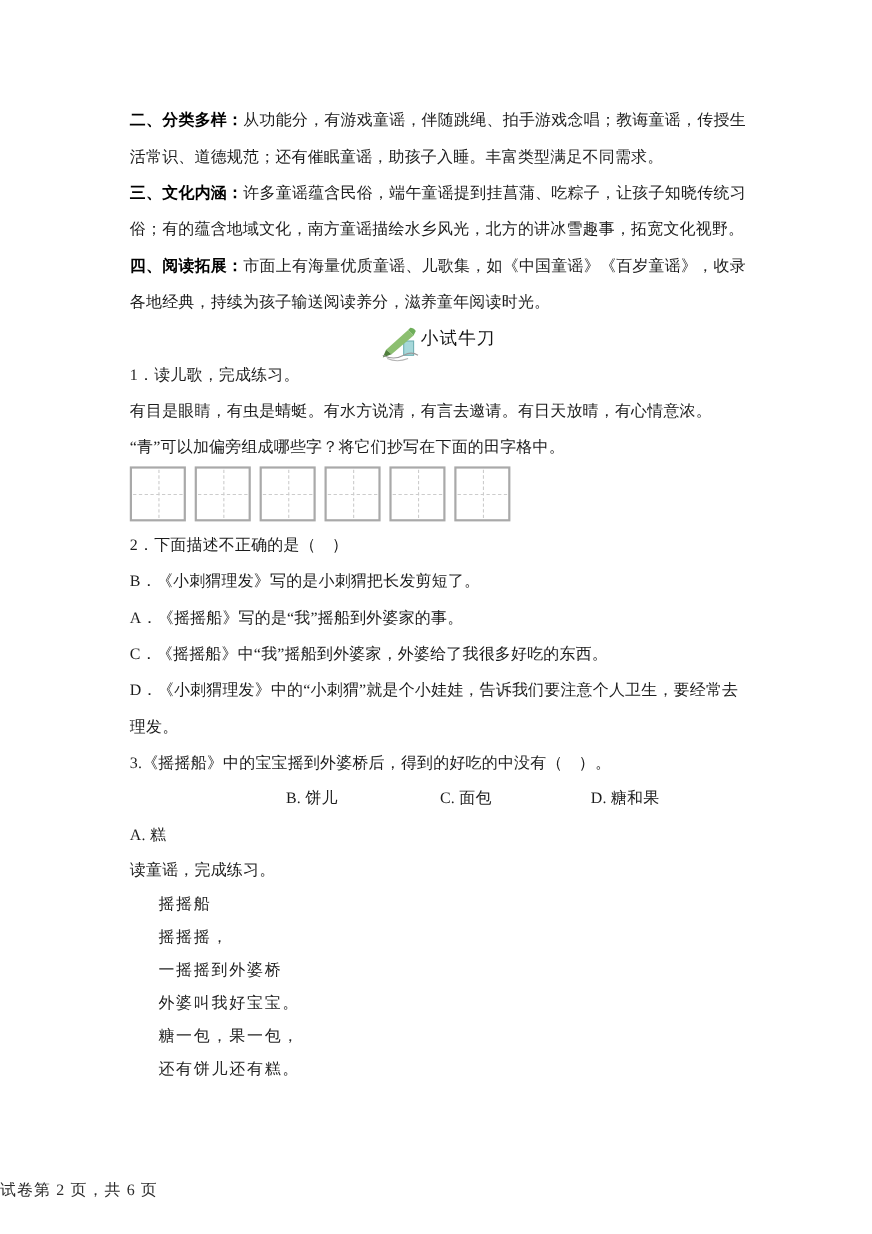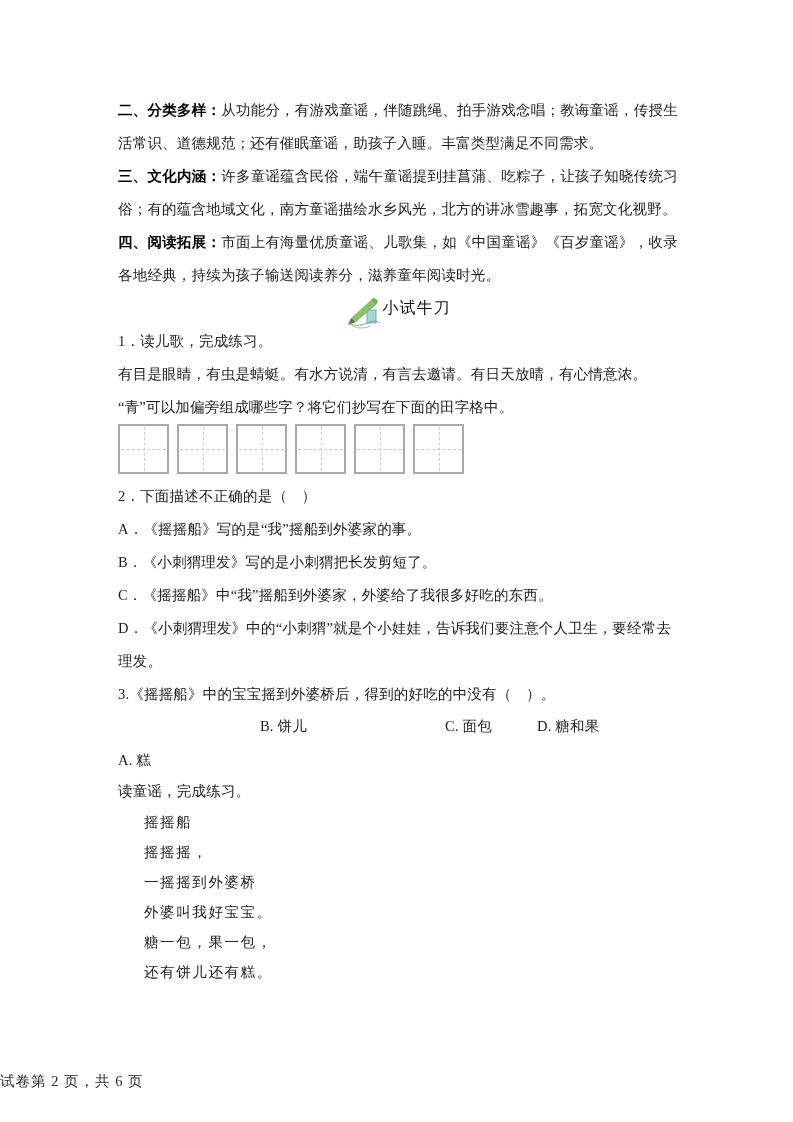--- a/index.html
+++ b/index.html
@@ -14,21 +14,21 @@
   .para .head { font-weight:700; color:#000; font-family:"Liberation Sans","DejaVu Sans",sans-serif; }
   .line { font-size:14.5px; line-height:33px; letter-spacing:0.2px; }
   .banner { display:flex; justify-content:center; align-items:center; height:33px; font-size:16px; color:#111; letter-spacing:1px; }
   .banner .icon { display:inline-block; width:36px; height:32px; margin-right:1px; position:relative; top:4px; }
   .grid-row { display:flex; gap:8px; height:50px; margin-top:0; }
   .tzg { position:relative; width:51px; height:50px; border:2px solid #a9a9a9; background:#fff; flex:0 0 auto; }
   .tzg::before { content:""; position:absolute; left:1px; right:1px; top:50%; border-top:1px dashed #cccccc; }
   .tzg::after  { content:""; position:absolute; top:1px; bottom:1px; left:50%; border-left:1px dashed #cccccc; }
   .q2-title { margin-top:6px; }
   .opts-row { display:flex; font-size:14.5px; line-height:31px; letter-spacing:0.2px; }
-  .opts-row .opt-a { width:142px;margin-top:34px; } .opts-row .opt-b { width:140px; } .opts-row .opt-c { width:137px;text-align:center; }
+  .opts-row .opt-a { width:142px;margin-top:34px; } .opts-row .opt-b { width:140px; } .opts-row .opt-c { width:137px; }
   .intro { line-height:31px; }
   .poem { margin-left:26px; font-size:14.5px; line-height:30px; letter-spacing:1.6px; color:#222; }
   .watermark {
     position:absolute; left:0; right:0; top:1061px; text-align:center;
     color:#8f8f8f; font-size:19px; letter-spacing:0.5px;
     font-family:"Liberation Sans","DejaVu Sans",sans-serif;
   }
   .pagenum {
     position:absolute; left:0; right:0; top:1072px; 
     color:#2b2b2b; font-size:14.5px; letter-spacing:1px;
@@ -67,22 +67,22 @@
     <div class="grid-row">
       <div class="tzg"></div>
       <div class="tzg"></div>
       <div class="tzg"></div>
       <div class="tzg"></div>
       <div class="tzg"></div>
       <div class="tzg"></div>
     </div>
 
     <p class="line q2-title">2．下面描述不正确的是（　）</p>
+    <p class="line">B．《小刺猬理发》写的是小刺猬把长发剪短了。</p>
     <p class="line">A．《摇摇船》写的是“我”摇船到外婆家的事。</p>
-    <p class="line">B．《小刺猬理发》写的是小刺猬把长发剪短了。</p>
     <p class="line">C．《摇摇船》中“我”摇船到外婆家，外婆给了我很多好吃的东西。</p>
     <p class="line">D．《小刺猬理发》中的“小刺猬”就是个小娃娃，告诉我们要注意个人卫生，要经常去理发。</p>
 
     <p class="line">3.《摇摇船》中的宝宝摇到外婆桥后，得到的好吃的中没有（　）。</p>
     <div class="opts-row">
       <span class="opt-a">A. 糕</span>
       <span class="opt-b">B. 饼儿</span>
       <span class="opt-c">C. 面包</span>
       <span class="opt-d">D. 糖和果</span>
     </div>

